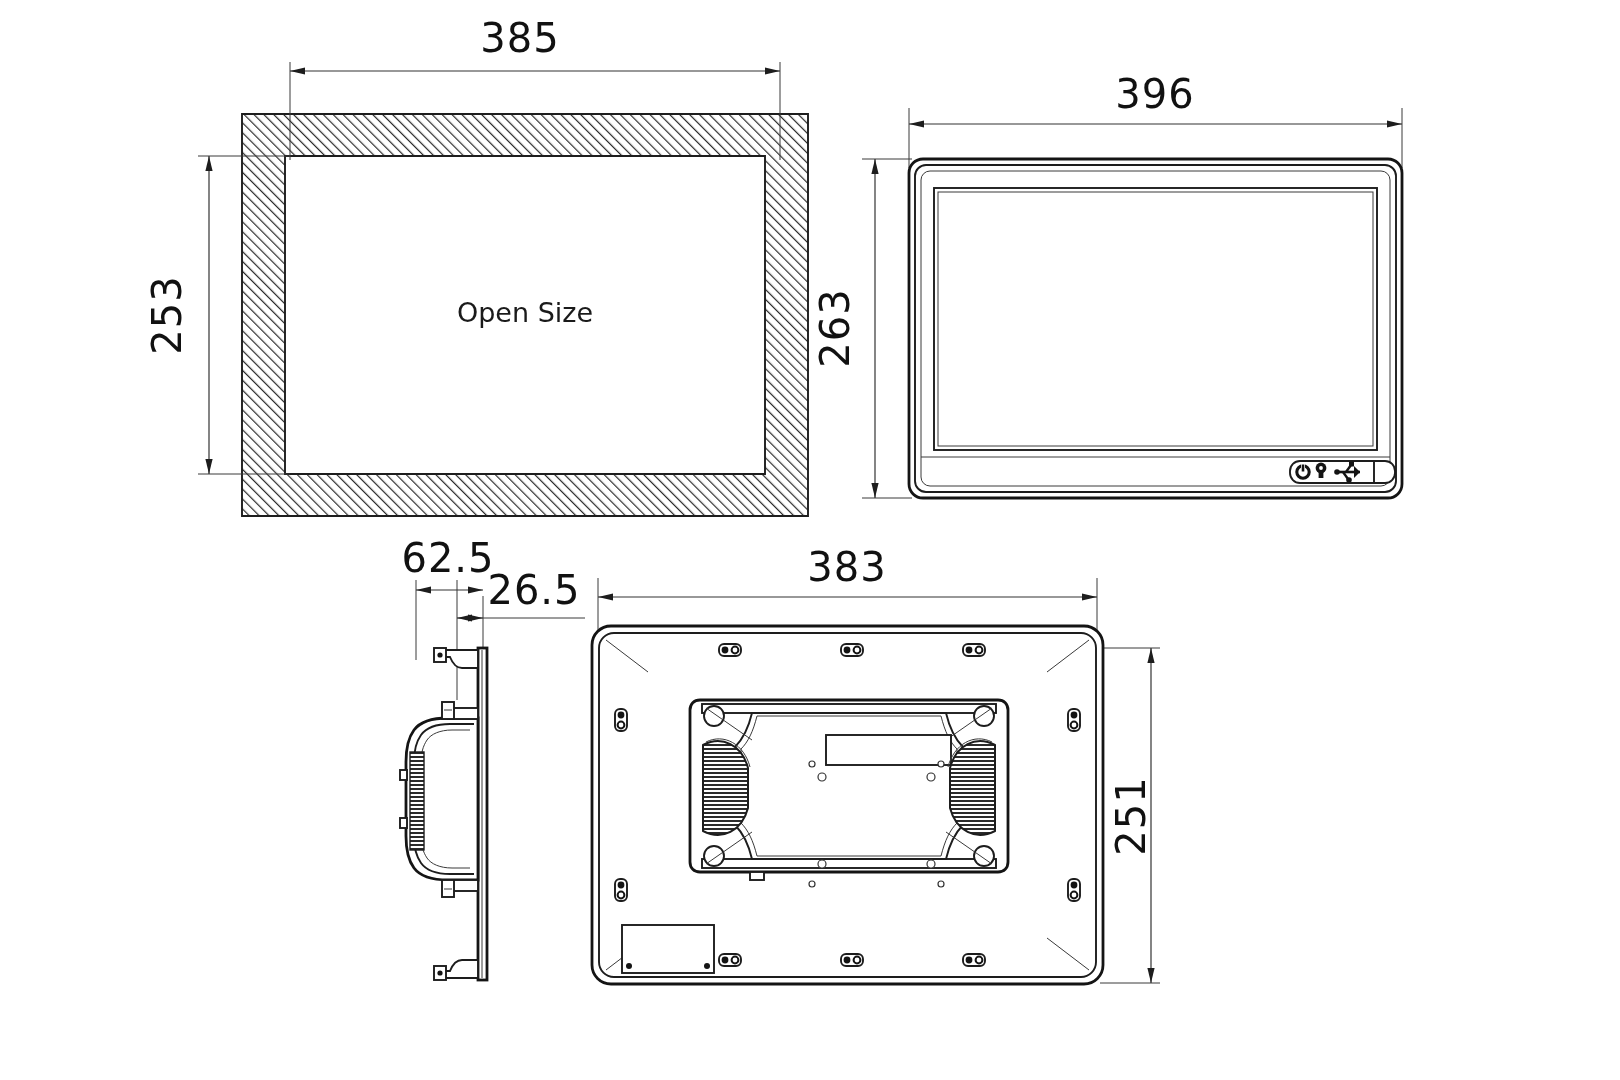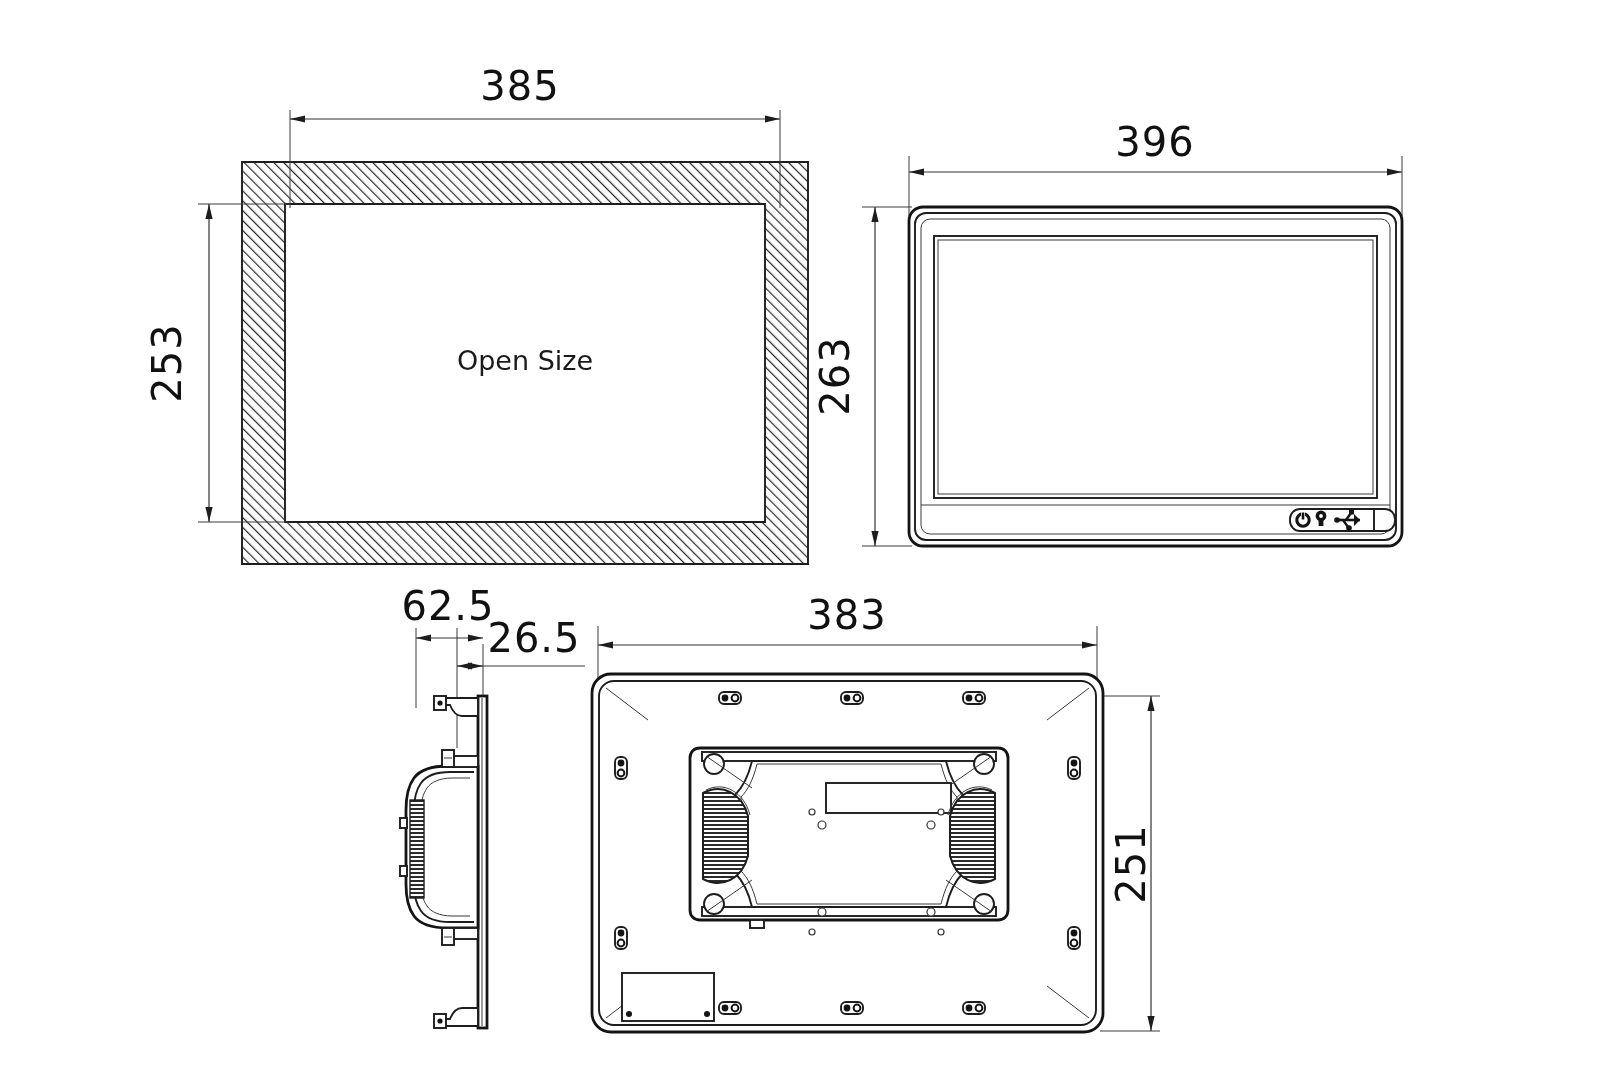--- a/index.html
+++ b/index.html
@@ -11,21 +11,20 @@
     width: 1620px;
     height: 1080px;
     font-family: "DejaVu Sans", sans-serif;
     overflow: hidden;
   }
   #drawing-root {
     position: relative;
     width: 1620px;
     height: 904px;
     background: #ffffff;
-    margin-top: 48px;
   }
   svg.sheet {
     position: absolute;
     top: 0;
     left: 0;
     width: 1620px;
     height: 1080px;
   }
   .dim-text {
     font-family: "DejaVu Sans", sans-serif;

